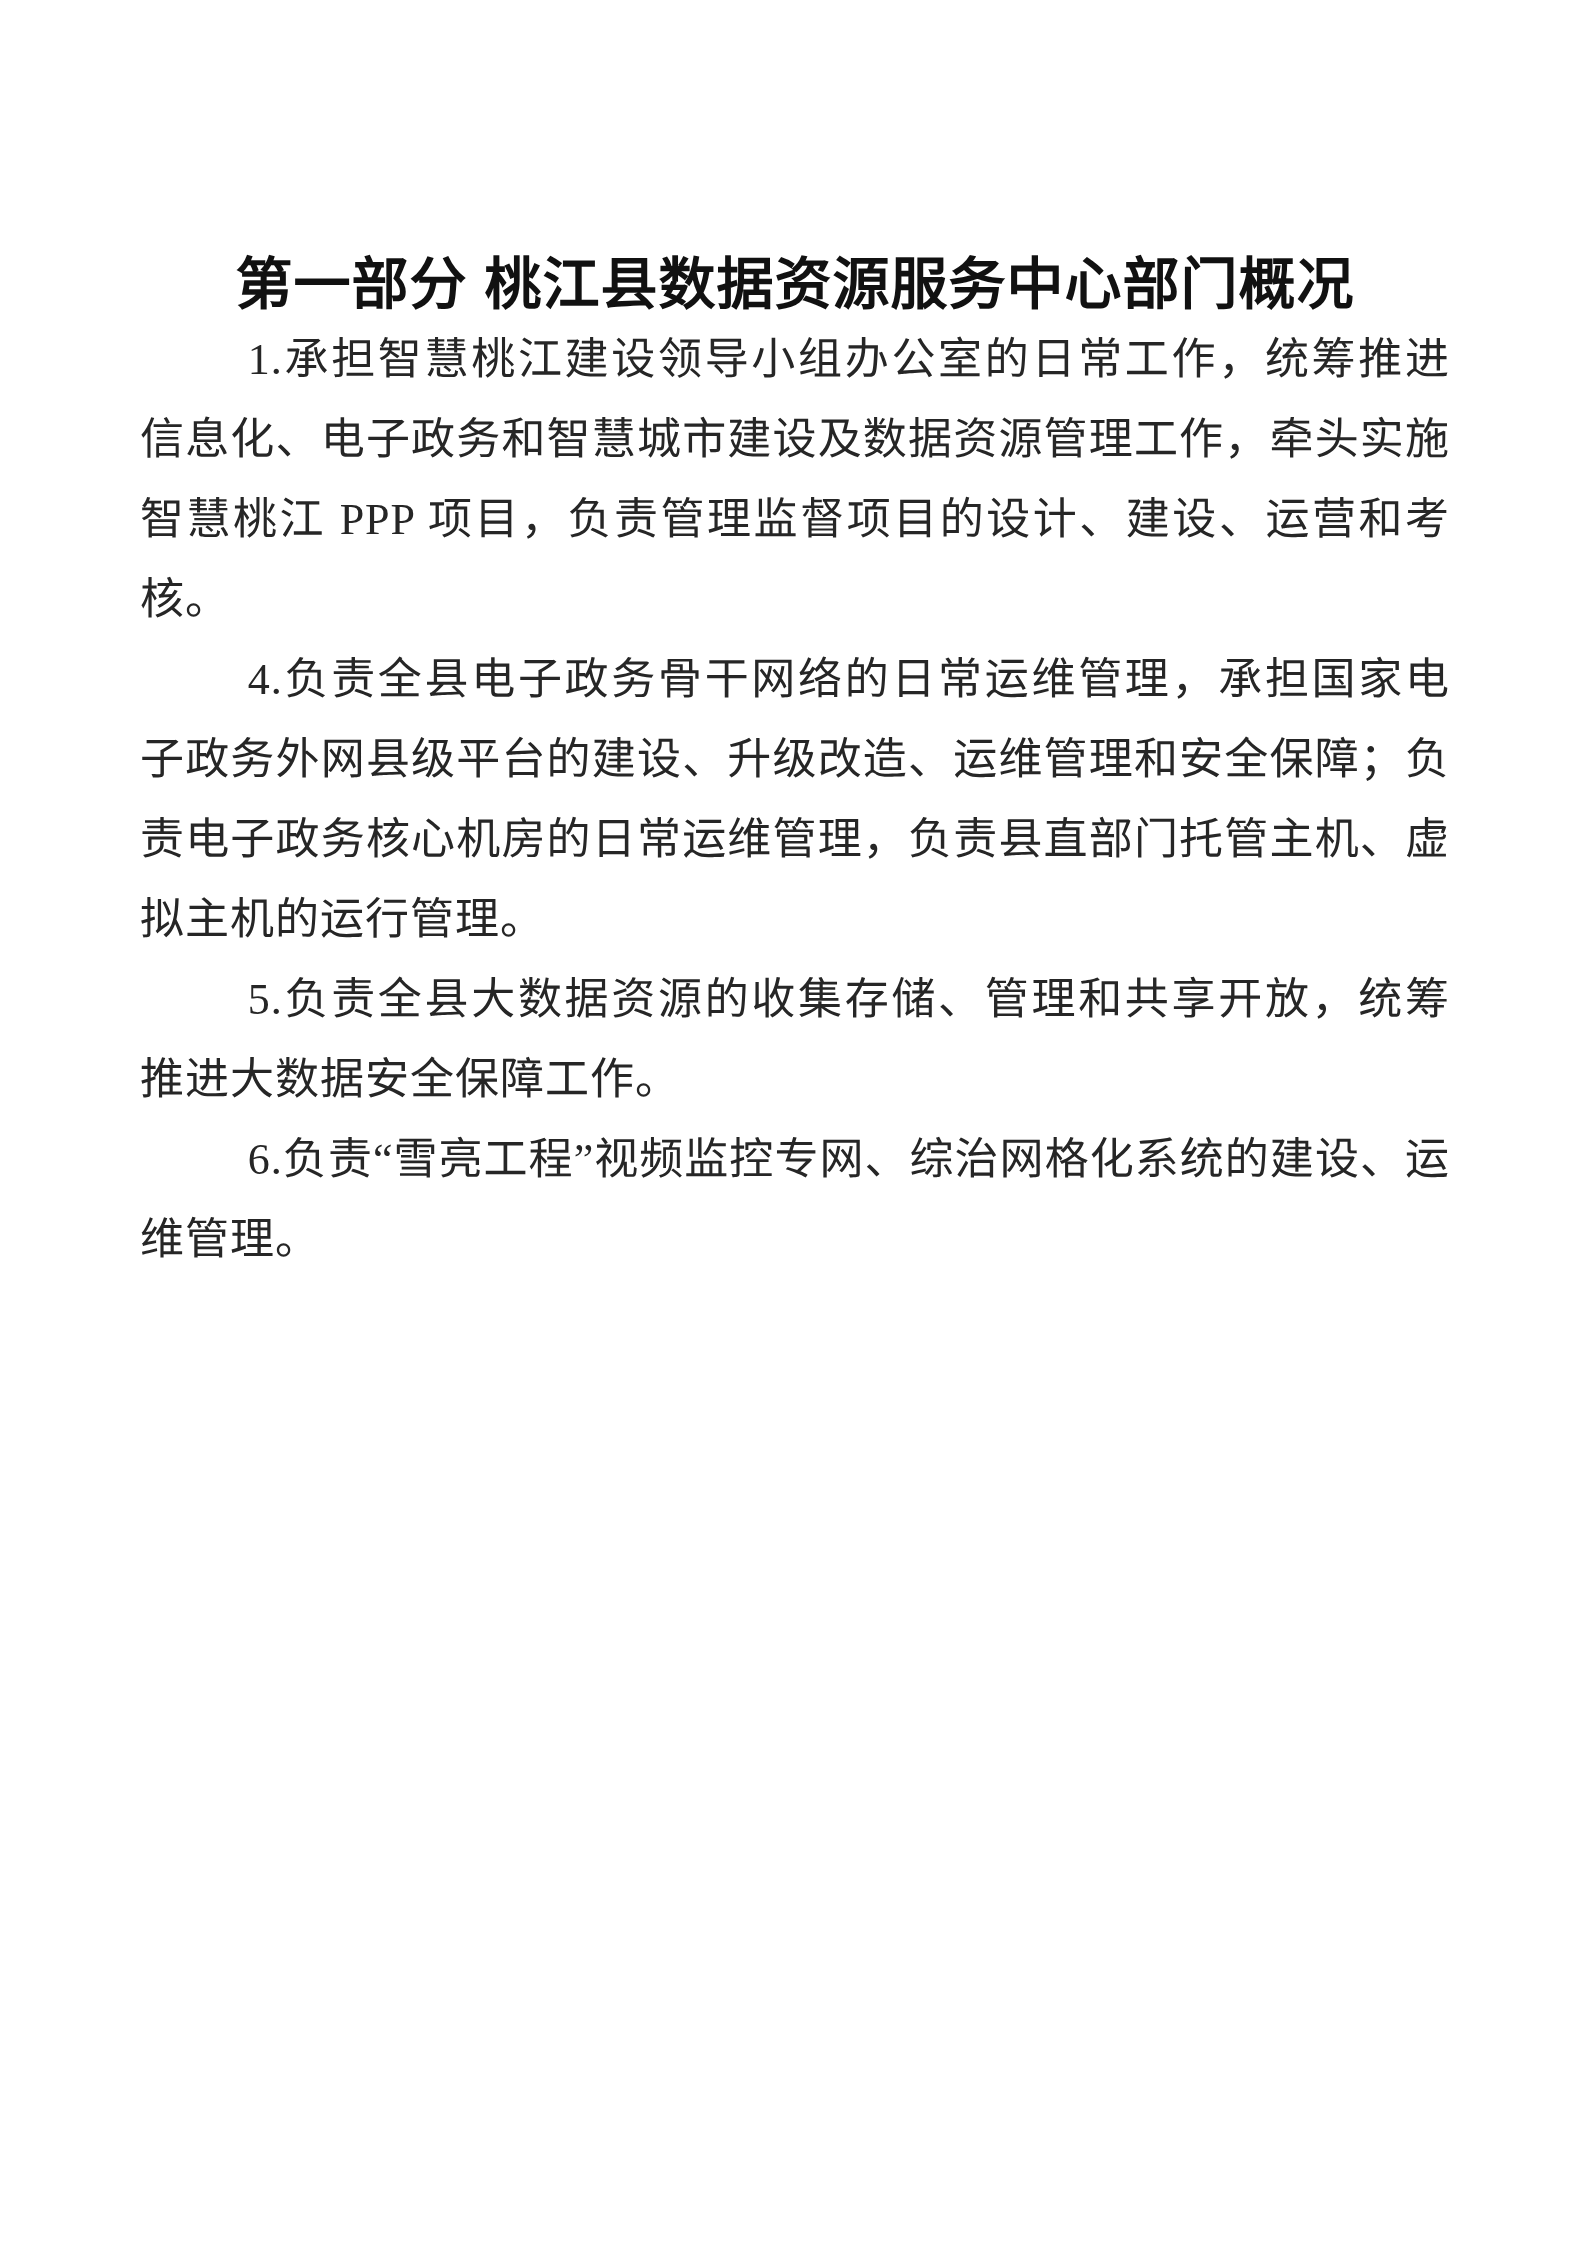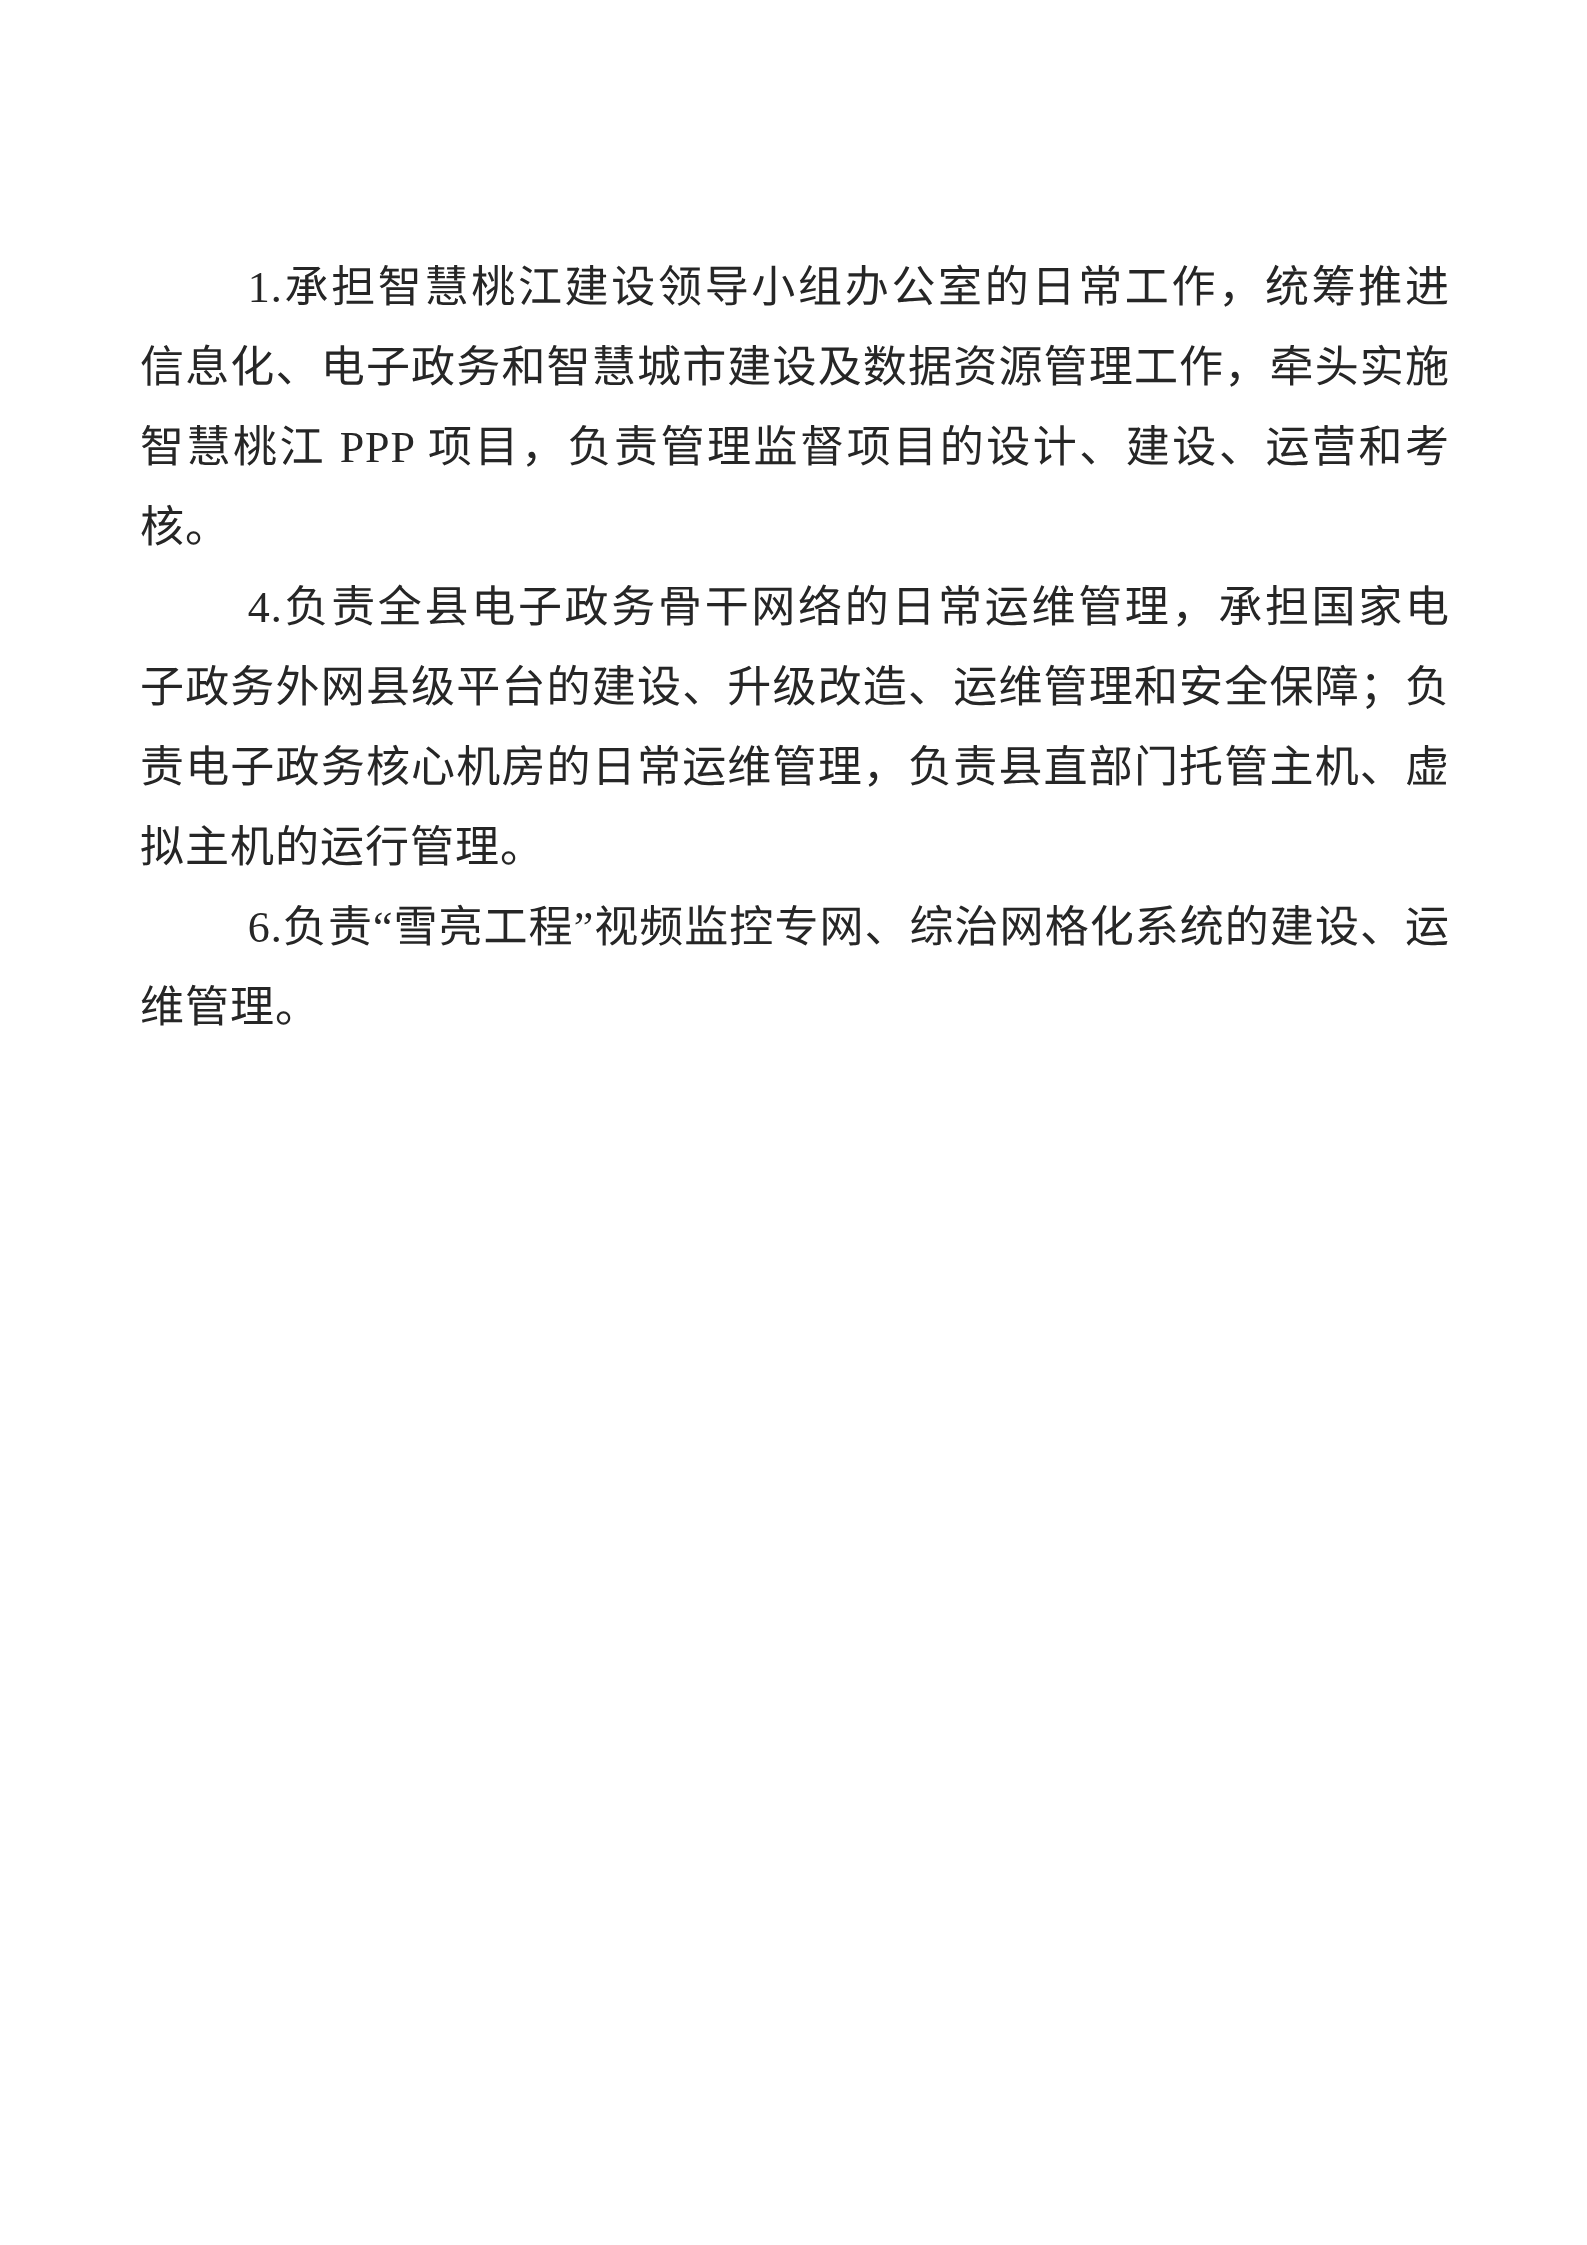--- a/index.html
+++ b/index.html
@@ -60,21 +60,23 @@
     text-indent: 2.45em;
     text-align: justify;
     letter-spacing: 1px;
     color: #262626;
   }
 </style>
 </head>
 <body>
 
 <div class="page">
+  <h1 class="doc-title">第一部分 桃江县数据资源服务中心部门概况</h1>
 
 
 
   <div class="body-text">
     <p>1.承担智慧桃江建设领导小组办公室的日常工作，统筹推进信息化、电子政务和智慧城市建设及数据资源管理工作，牵头实施智慧桃江 PPP 项目，负责管理监督项目的设计、建设、运营和考核。</p>
     <p>4.负责全县电子政务骨干网络的日常运维管理，承担国家电子政务外网县级平台的建设、升级改造、运维管理和安全保障；负责电子政务核心机房的日常运维管理，负责县直部门托管主机、虚拟主机的运行管理。</p>
+    <p>5.负责全县大数据资源的收集存储、管理和共享开放，统筹推进大数据安全保障工作。</p>
     <p>6.负责“雪亮工程”视频监控专网、综治网格化系统的建设、运维管理。</p>
   </div>
 </div>
 
 </body></html>

